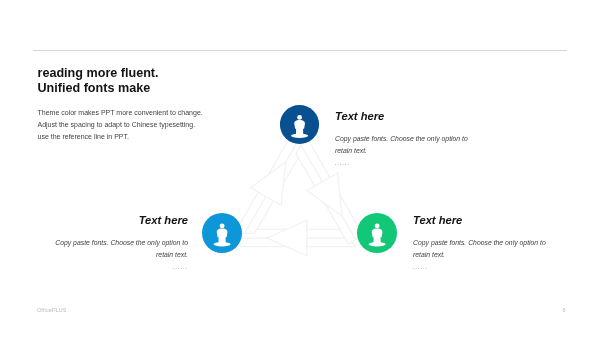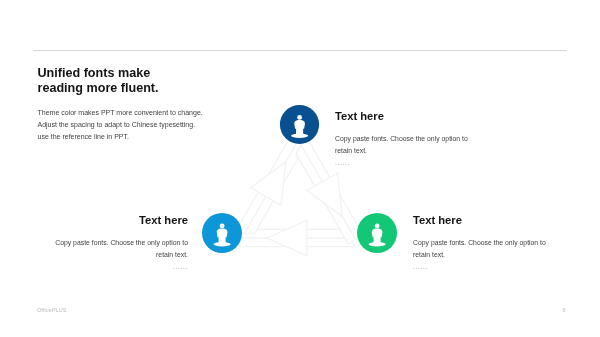--- a/index.html
+++ b/index.html
@@ -1,37 +1,37 @@
 <!DOCTYPE html>
 <html><head>
 <meta charset="utf-8">
 <style>
   html,body{margin:0;padding:0;}
   body{width:600px;height:337px;background:#fff;font-family:"Liberation Sans",sans-serif;overflow:hidden;}
   .slide{position:relative;width:600px;height:337px;background:#fff;}
   .rule{position:absolute;left:33px;top:50px;width:534px;height:1px;background:#d7d7d7;}
   .title{position:absolute;left:37.5px;top:66.3px;font-size:12.6px;font-weight:bold;line-height:14.9px;color:#141414;}
   .lead{position:absolute;left:37.5px;top:106.5px;font-size:7.0px;line-height:12.2px;color:#3f3f3f;}
-  .blk{position:absolute;}
+  .blk{position:absolute;font-style:italic;}
   .blk .h{font-size:11.2px;font-weight:bold;color:#141414;line-height:11.2px;}
   .blk .p{font-size:6.85px;line-height:11.9px;color:#3f3f3f;}
   .dots{letter-spacing:.6px;color:#9a9a9a;}
   .footL{position:absolute;left:37px;top:307px;font-size:5.4px;color:#b9b9b9;letter-spacing:.15px;}
   .footR{position:absolute;left:558px;top:307px;width:12px;text-align:center;font-size:5.4px;color:#b9b9b9;}
   svg.bg{position:absolute;left:0;top:0;}
 </style>
 </head>
 <body>
 
 <div class="slide">
   <div class="rule"></div>
 
   <div class="title">
+    <div>reading more fluent.</div>
     <div>Unified fonts make</div>
-    <div>reading more fluent.</div>
   </div>
 
   <div class="lead">
     <div>Theme color makes PPT more convenient to change.</div>
     <div>Adjust the spacing to adapt to Chinese typesetting.</div>
     <div>use the reference line in PPT.</div>
   </div>
 
   <svg class="bg" width="600" height="337">
     <g fill="#ffffff" stroke="#f2f2f2" stroke-width="1.3" stroke-linejoin="miter">

